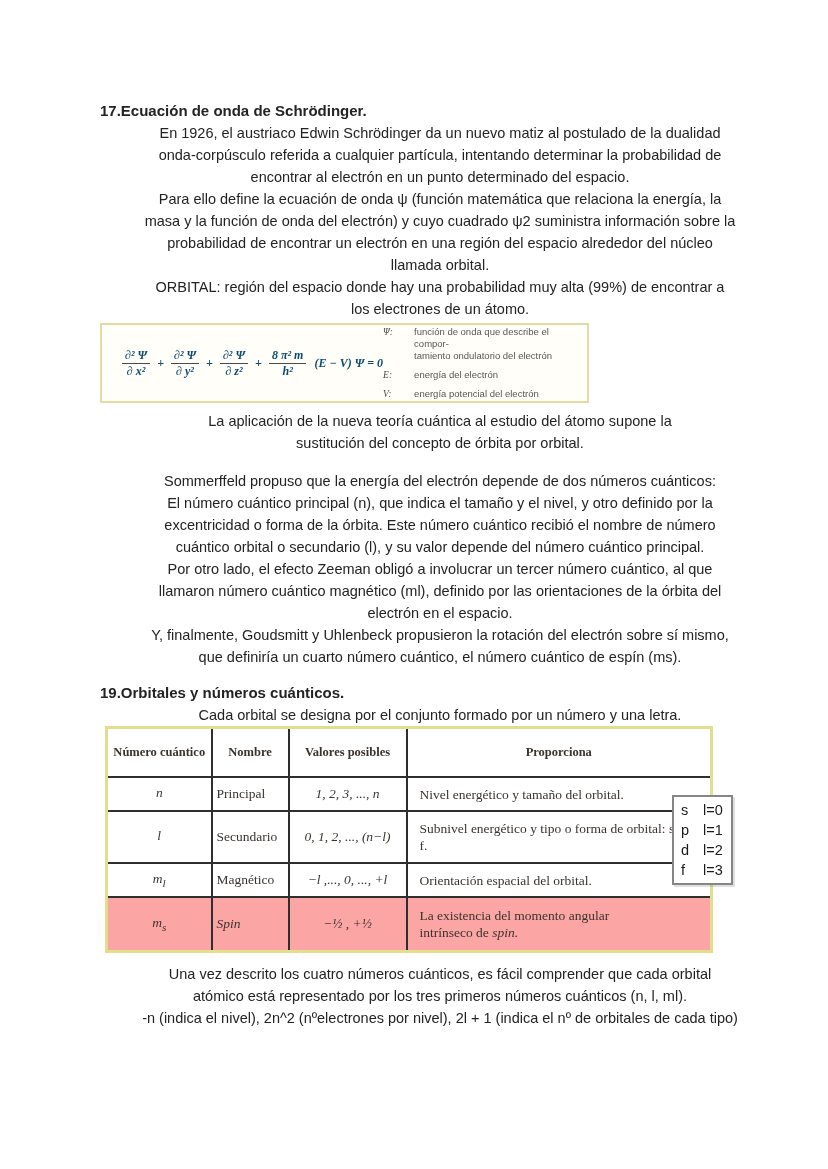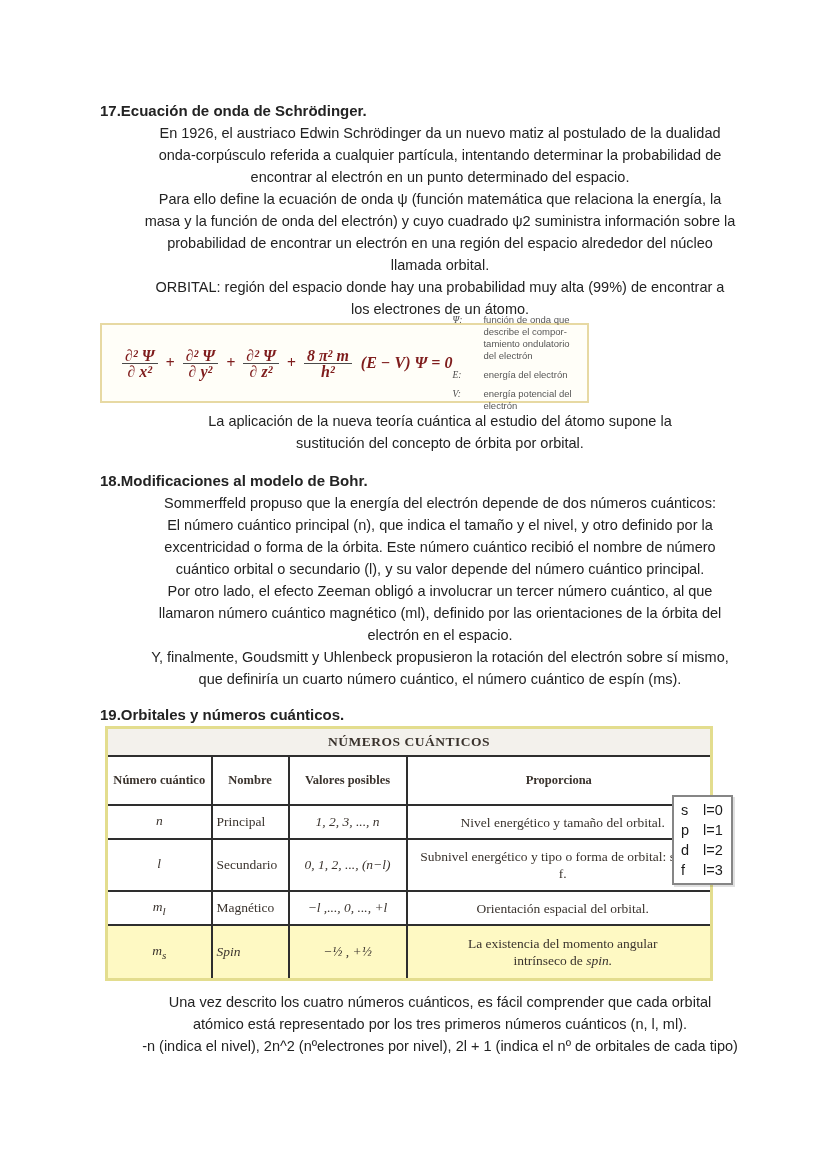--- a/index.html
+++ b/index.html
@@ -29,21 +29,21 @@
     box-sizing:border-box;
     width:489px; height:80px;
     margin:3px 0 7px 0;
     border:2px solid #e7d9a3;
     background:#fffef8;
     display:flex; align-items:center;
   }
   .formula {
     font-family:"Liberation Serif", serif;
     font-style:italic; font-weight:bold;
-    font-size:16px; color:#7f1d1d;
+    font-size:12px; color:#0c4a6e;
     padding-left:20px; white-space:nowrap;
   }
   .frac { display:inline-block; vertical-align:middle; text-align:center; line-height:13px; }
   .frac .num { display:block; border-bottom:1px solid #4a4a4a; padding:0 3px 1px 3px; }
   .frac .den { display:block; padding-top:1px; }
   .op { display:inline-block; vertical-align:middle; margin:0 4px; }
   .tail { display:inline-block; vertical-align:middle; margin-left:5px; }
 
   .legend { margin-left:auto; width:212px; padding-right:6px; font-size:9.5px; line-height:12px; color:#565656; }
   .legend-item { display:flex; margin-bottom:7px; }
@@ -71,25 +71,25 @@
   table.qn th, table.qn td { border:2px solid #2e2e2e; }
   .qn .title-cell {
     font-size:13.5px; font-weight:bold; text-align:center;
     padding:5px 0; background:#f3f1ec; letter-spacing:0.5px;
   }
   .qn th.colh { font-size:12.5px; font-weight:bold; text-align:center; padding:16px 2px; background:#ffffff; }
   .qn td { font-size:13.5px; padding:3px 4px; background:#ffffff; vertical-align:middle; }
   .qn td.sym { text-align:center; font-style:italic; }
   .qn td.nom { text-align:left; }
   .qn td.val { text-align:center; font-style:italic; }
-  .qn td.pro { text-align:center; padding-left:12px; line-height:17px;margin-top:40px; }
+  .qn td.pro { text-align:left; padding-left:12px; line-height:17px;margin-top:40px; }
   .qn tr.r1 td { height:26px; }
   .qn tr.r2 td { height:44px; }
   .qn tr.r3 td { height:26px;border-radius:8px; }
-  .qn tr.r4 td { height:46px; background:#fef9c3; }
+  .qn tr.r4 td { height:46px; background:#fca5a5; }
   .qn .it { font-style:italic; }
   .col1 { width:105px; } .col2 { width:77px; } .col3 { width:118px; } .col4 { width:305px; }
 
   
   .annotation {
     position:absolute; left:572px; top:69px;
     background:#ffffff; border:2px solid #868686;
     box-shadow:2px 2px 0 rgba(0,0,0,0.12);
     padding:3px 8px 3px 7px;
     font-family:"Liberation Sans", sans-serif;
@@ -141,47 +141,44 @@
           <span class="legend-txt">energía potencial del electrón</span>
         </div>
       </div>
     </div>
 
     <div class="p">La aplicación de la nueva teoría cuántica al estudio del átomo supone la
 sustitución del concepto de órbita por orbital.</div>
 
     <div class="gap16"></div>
 
-    <div class="h">18.Modificaciones al modelo de Bohr.</div>
     <div class="p">Sommerffeld propuso que la energía del electrón depende de dos números cuánticos:
 El número cuántico principal (n), que indica el tamaño y el nivel, y otro definido por la
 excentricidad o forma de la órbita. Este número cuántico recibió el nombre de número
 cuántico orbital o secundario (l), y su valor depende del número cuántico principal.
 Por otro lado, el efecto Zeeman obligó a involucrar un tercer número cuántico, al que
 llamaron número cuántico magnético (ml), definido por las orientaciones de la órbita del
 electrón en el espacio.
 Y, finalmente, Goudsmitt y Uhlenbeck propusieron la rotación del electrón sobre sí mismo,
 que definiría un cuarto número cuántico, el número cuántico de espín (ms).</div>
 
     <div class="gap14"></div>
 
     <div class="h">19.Orbitales y números cuánticos.</div>
+    <div class="p">Cada orbital se designa por el conjunto formado por un número y una letra.</div>
 
     <div class="table-wrap">
       <table class="qn">
         <colgroup>
             <col class="col1">
             <col class="col2">
             <col class="col3">
             <col class="col4">
           </colgroup>
         <tbody>
-            <tr>
-          <th class="title-cell" colspan="4">NÚMEROS CUÁNTICOS</th>
-        </tr>
         <tr>
           <th class="colh">Número cuántico</th>
           <th class="colh">Nombre</th>
           <th class="colh">Valores posibles</th>
           <th class="colh">Proporciona</th>
         </tr>
         <tr class="r1">
           <td class="sym"><span>n</span><sub></sub></td>
           <td class="nom">Principal</td>
           <td class="val">1, 2, 3, ..., n</td>

